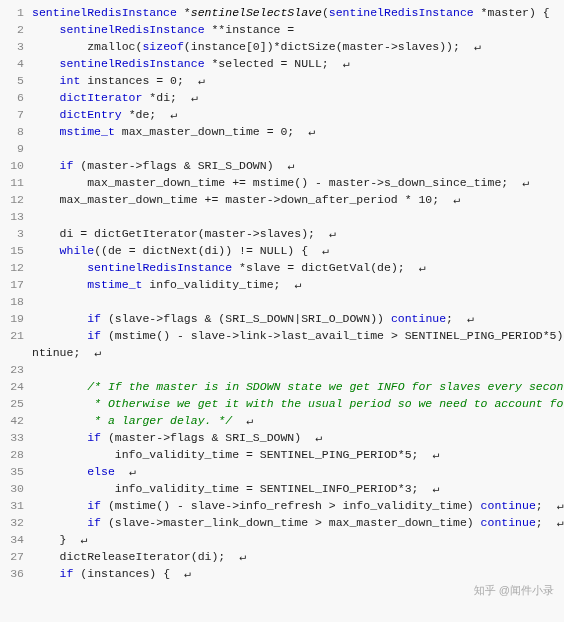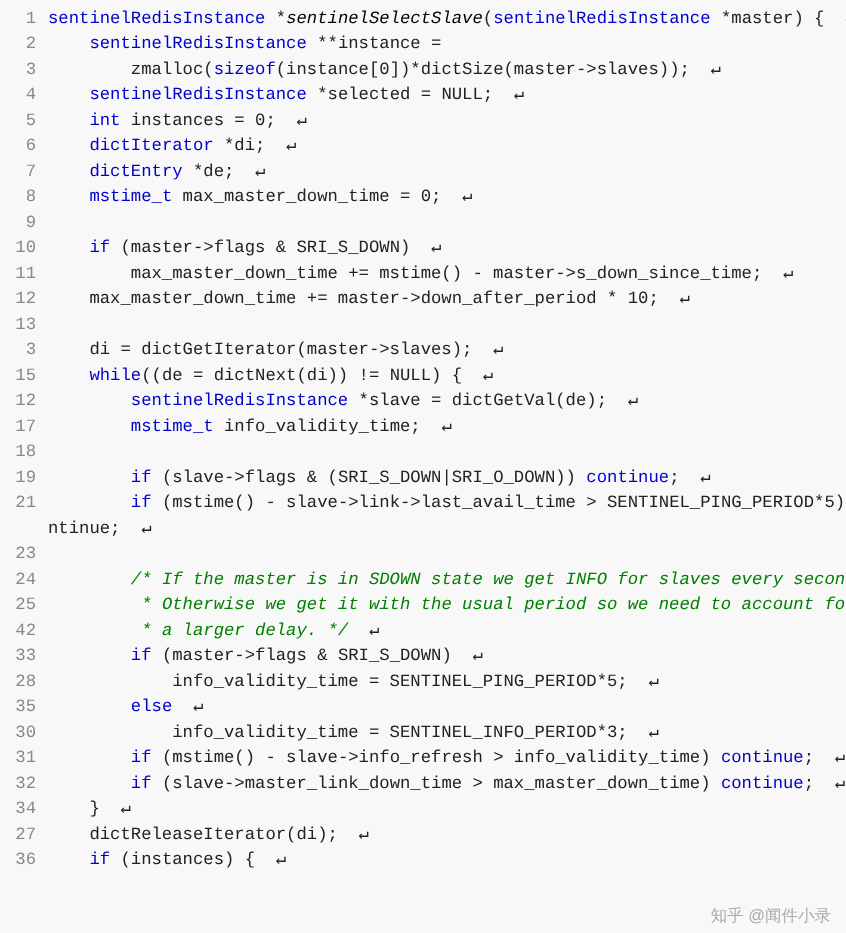--- a/index.html
+++ b/index.html
@@ -39,21 +39,21 @@
       flex: 1;
     }
     
     .kw { color: #0000cc; font-weight: normal; }
     .type { color: #0000cc; }
     .fn { color: #000000; font-style: italic; }
     .comment { color: #008000; font-style: italic; }
 
     .watermark {
       position: fixed;
-      bottom: 4px;
+      bottom: 24px;
       right: 10px;
       font-size: 11px;
       color: #aaa;
       font-family: sans-serif;
     }
   </style>
 </head>
 <body>
 
 <div class="code-container">

